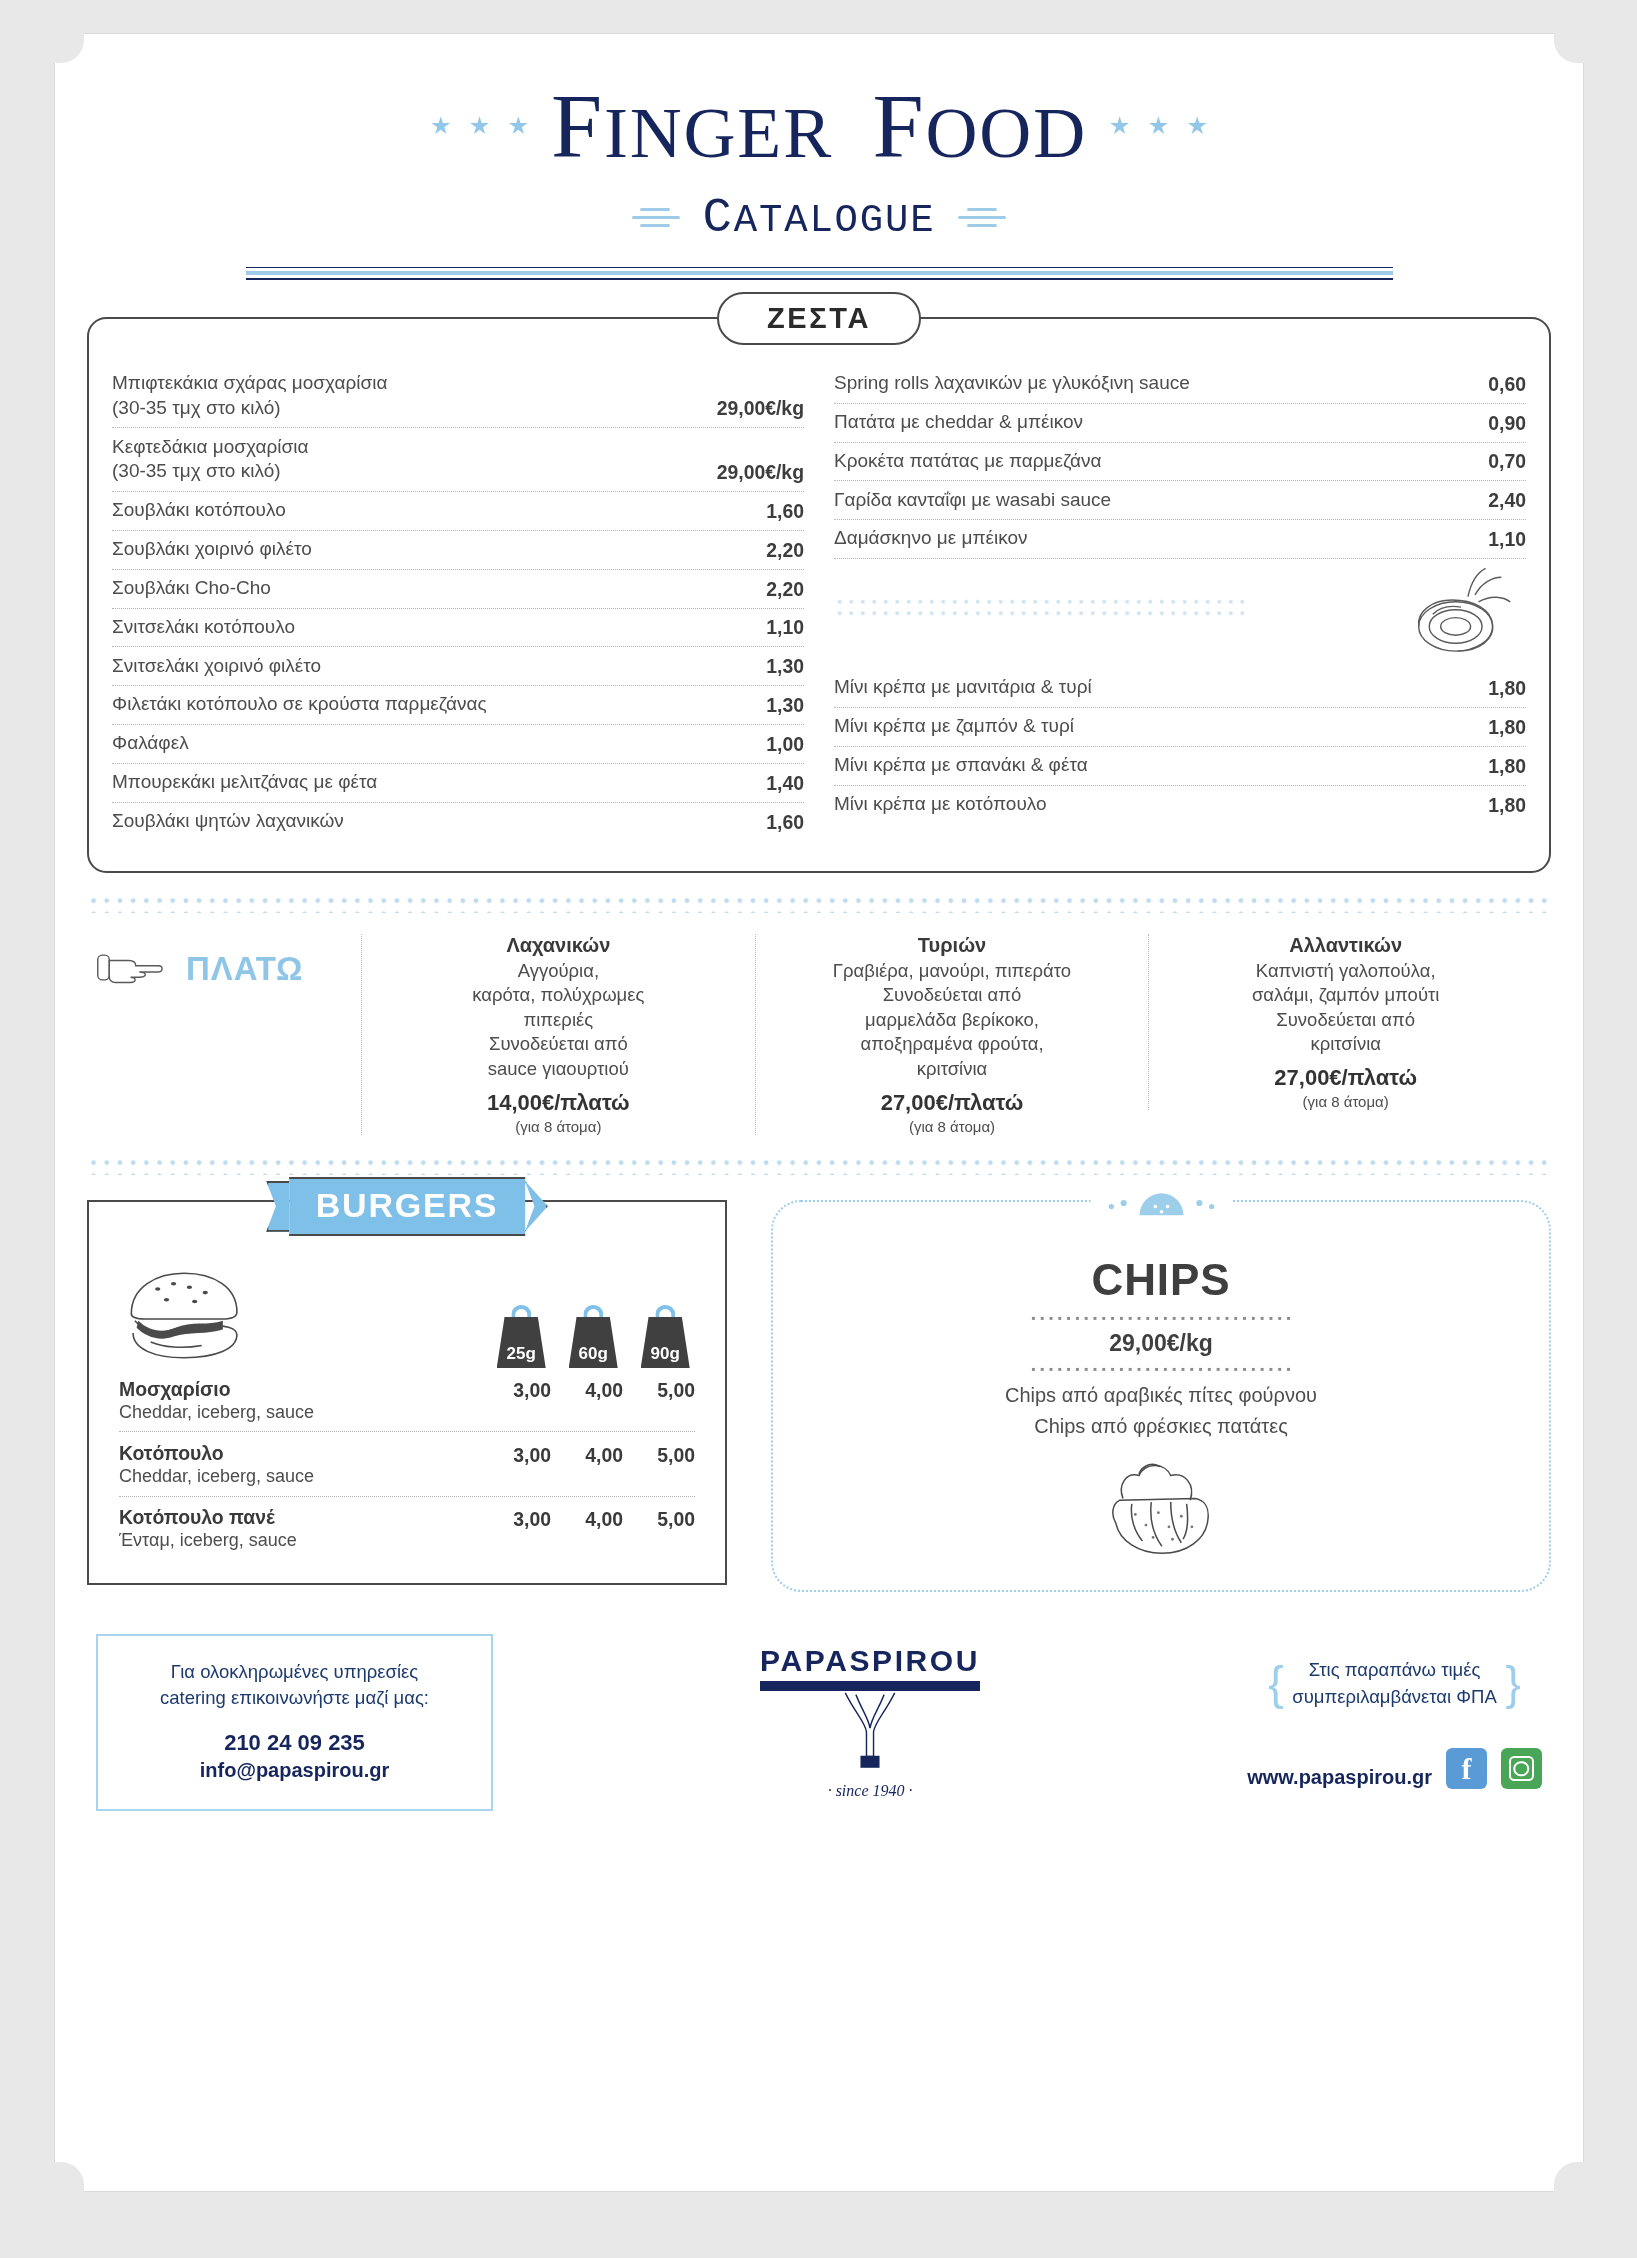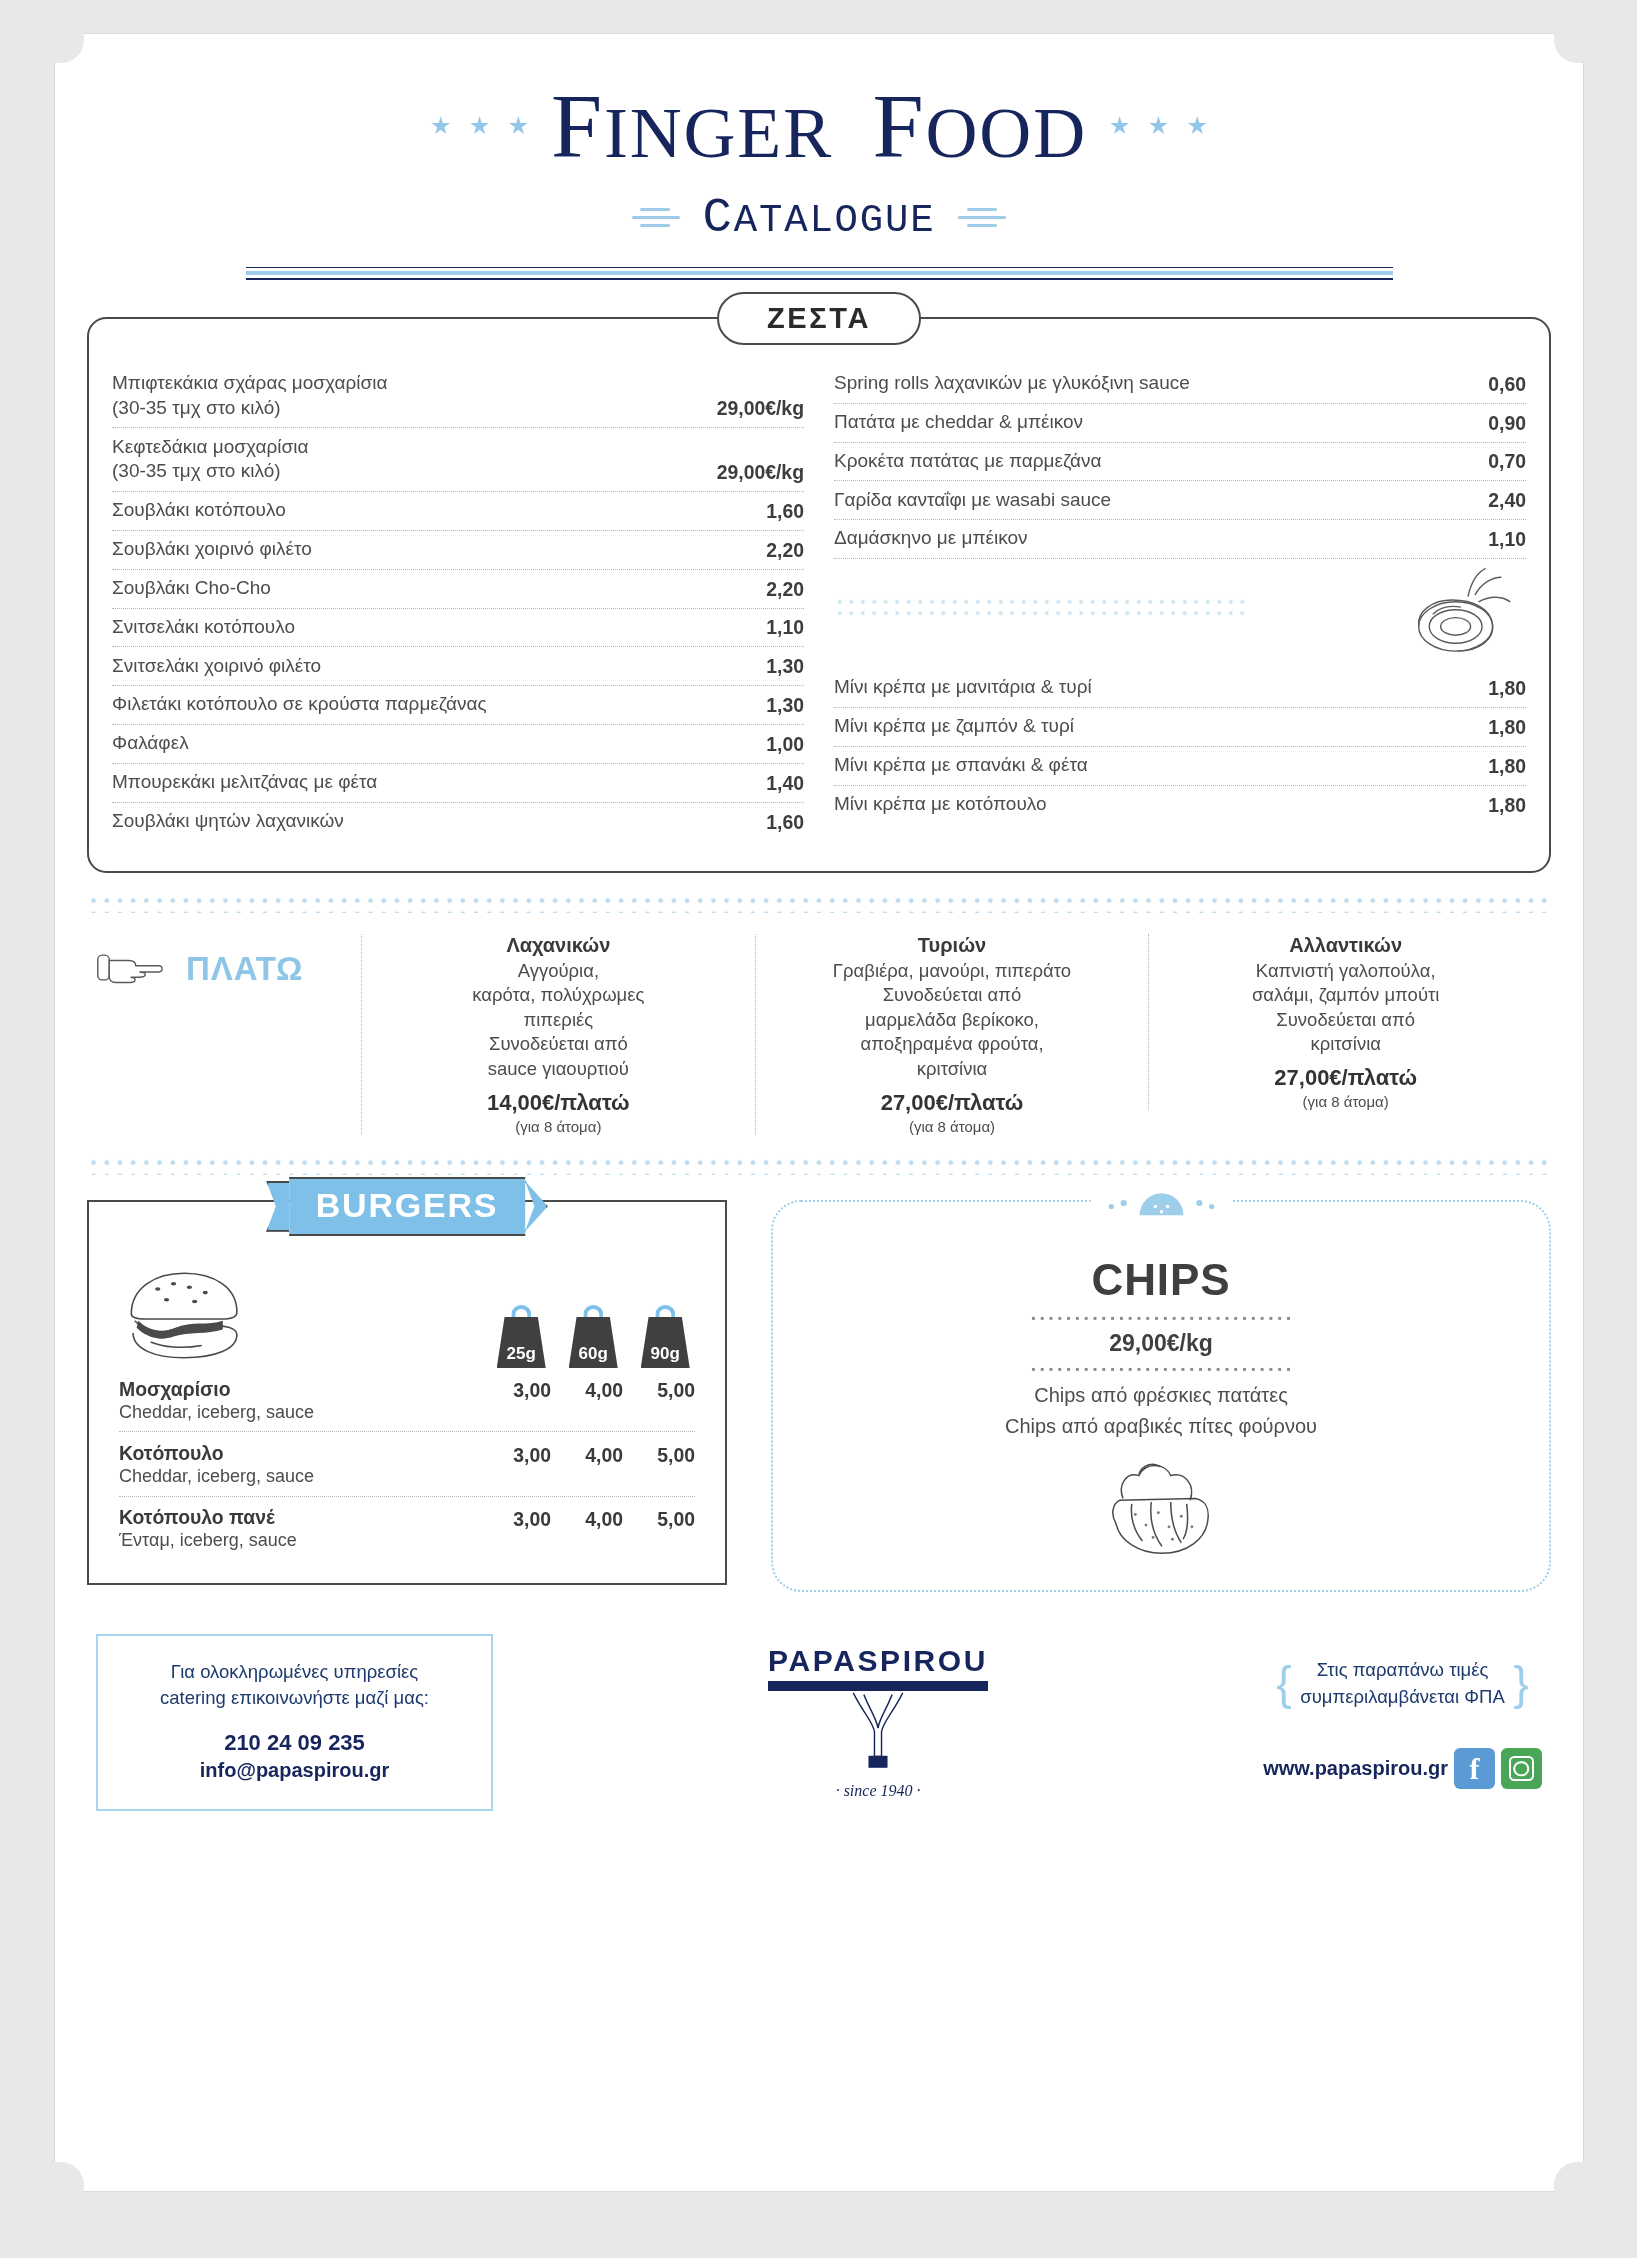--- a/index.html
+++ b/index.html
@@ -203,21 +203,21 @@
   .brand { text-align: center; }
   .brand .bname {
     font-size: 30px; font-weight: bold; letter-spacing: 2.6px; color: #16265c;
   }
   .brand .bbar { height: 9.7px; background: #16265c; margin-top: 2.6px; }
   .brand .since { font-family: "Liberation Serif", serif; font-size: 16px; color: #16265c; font-style: italic; margin-top: 3.5px; }
   .vat { text-align: center; }
   .vat .vrow { display: flex; align-items: center; gap: 8.8px; justify-content: center; }
   .vat .brace { font-size: 46px; color: #9dcfeb; line-height: .85; }
   .vat .vtxt { font-size: 18.5px; color: #1d3a6e; line-height: 1.5; }
-  .social { display: flex; align-items: center; gap: 6px; justify-content: flex-end; margin-top: 37px; }
+  .social { display: flex; align-items: flex-end; gap: 14px; justify-content: flex-end; margin-top: 37px; }
   .social .url { font-size: 20px; font-weight: bold; color: #16265c; }
   .sq { width: 41px; height: 41px; border-radius: 6.2px; position: relative; }
   .fb { background: #5b9bd5; }
   .ig { background: #4aa657; }
   .fb .g { position: absolute; inset: 0; display: flex; align-items: center; justify-content: center; color: #fff; font-family: "Liberation Serif", serif; font-weight: bold; font-size: 30px; }
   .ig .g { position: absolute; inset: 8px; border: 2.6px solid #fff; border-radius: 5.3px; }
   .ig .g::after { content: ""; position: absolute; left: 50%; top: 50%; transform: translate(-50%,-50%); width: 11.5px; height: 11.5px; border: 2.6px solid #fff; border-radius: 50%; }
 </style>
 </head>
 <body>
@@ -525,22 +525,22 @@
               <circle cx="68" cy="30" r="2"></circle>
               <circle cx="82" cy="30" r="2"></circle>
               <circle cx="75" cy="36" r="2"></circle>
             </g>
         </svg>
       </div>
       <h2>CHIPS</h2>
       <div class="dots"></div>
       <div class="kg">29,00€/kg</div>
       <div class="dots"></div>
+      <div class="cline">Chips από αραβικές πίτες φούρνου</div>
       <div class="cline">Chips από φρέσκιες πατάτες</div>
-      <div class="cline">Chips από αραβικές πίτες φούρνου</div>
       <div class="chips-art">
         <svg width="168" height="115" viewBox="0 0 190 130">
           <g fill="none" stroke="#4a4a4a" stroke-width="1.7">
             <path d="M52 56 C46 40 56 26 70 30 C78 14 100 16 106 30 C122 26 134 40 128 58"></path>
             <path d="M48 58 C40 62 38 74 44 84 C48 104 70 118 96 118 C124 118 146 102 148 80 C150 66 144 58 134 56Z"></path>
             <path d="M62 62 C60 76 64 92 74 104"></path>
             <path d="M84 60 C82 78 86 96 96 110"></path>
             <path d="M106 60 C106 78 110 94 118 106"></path>
             <path d="M124 62 C126 78 126 92 120 102"></path>
             <path d="M70 28 C74 18 86 14 94 20"></path>

